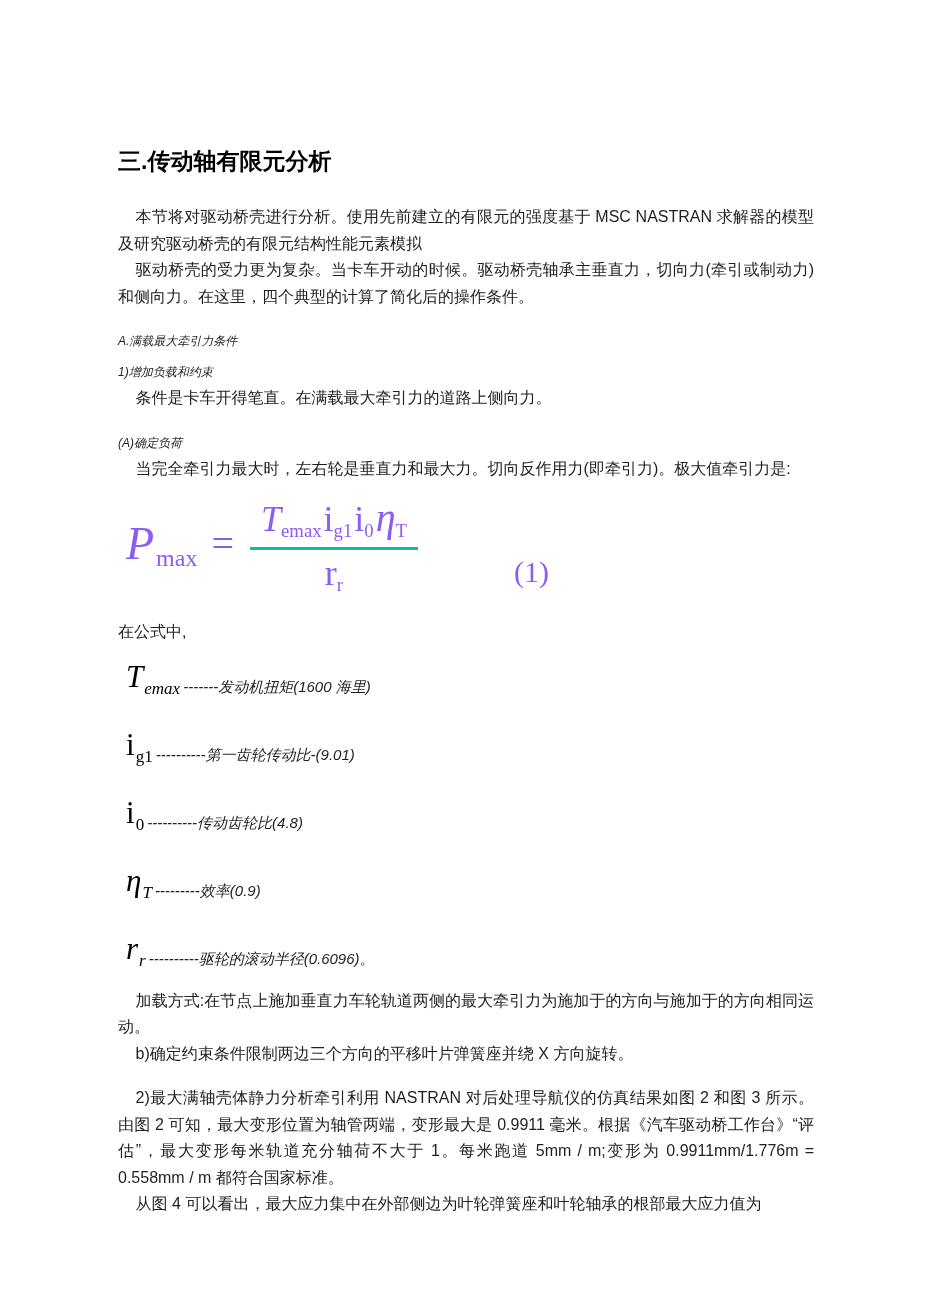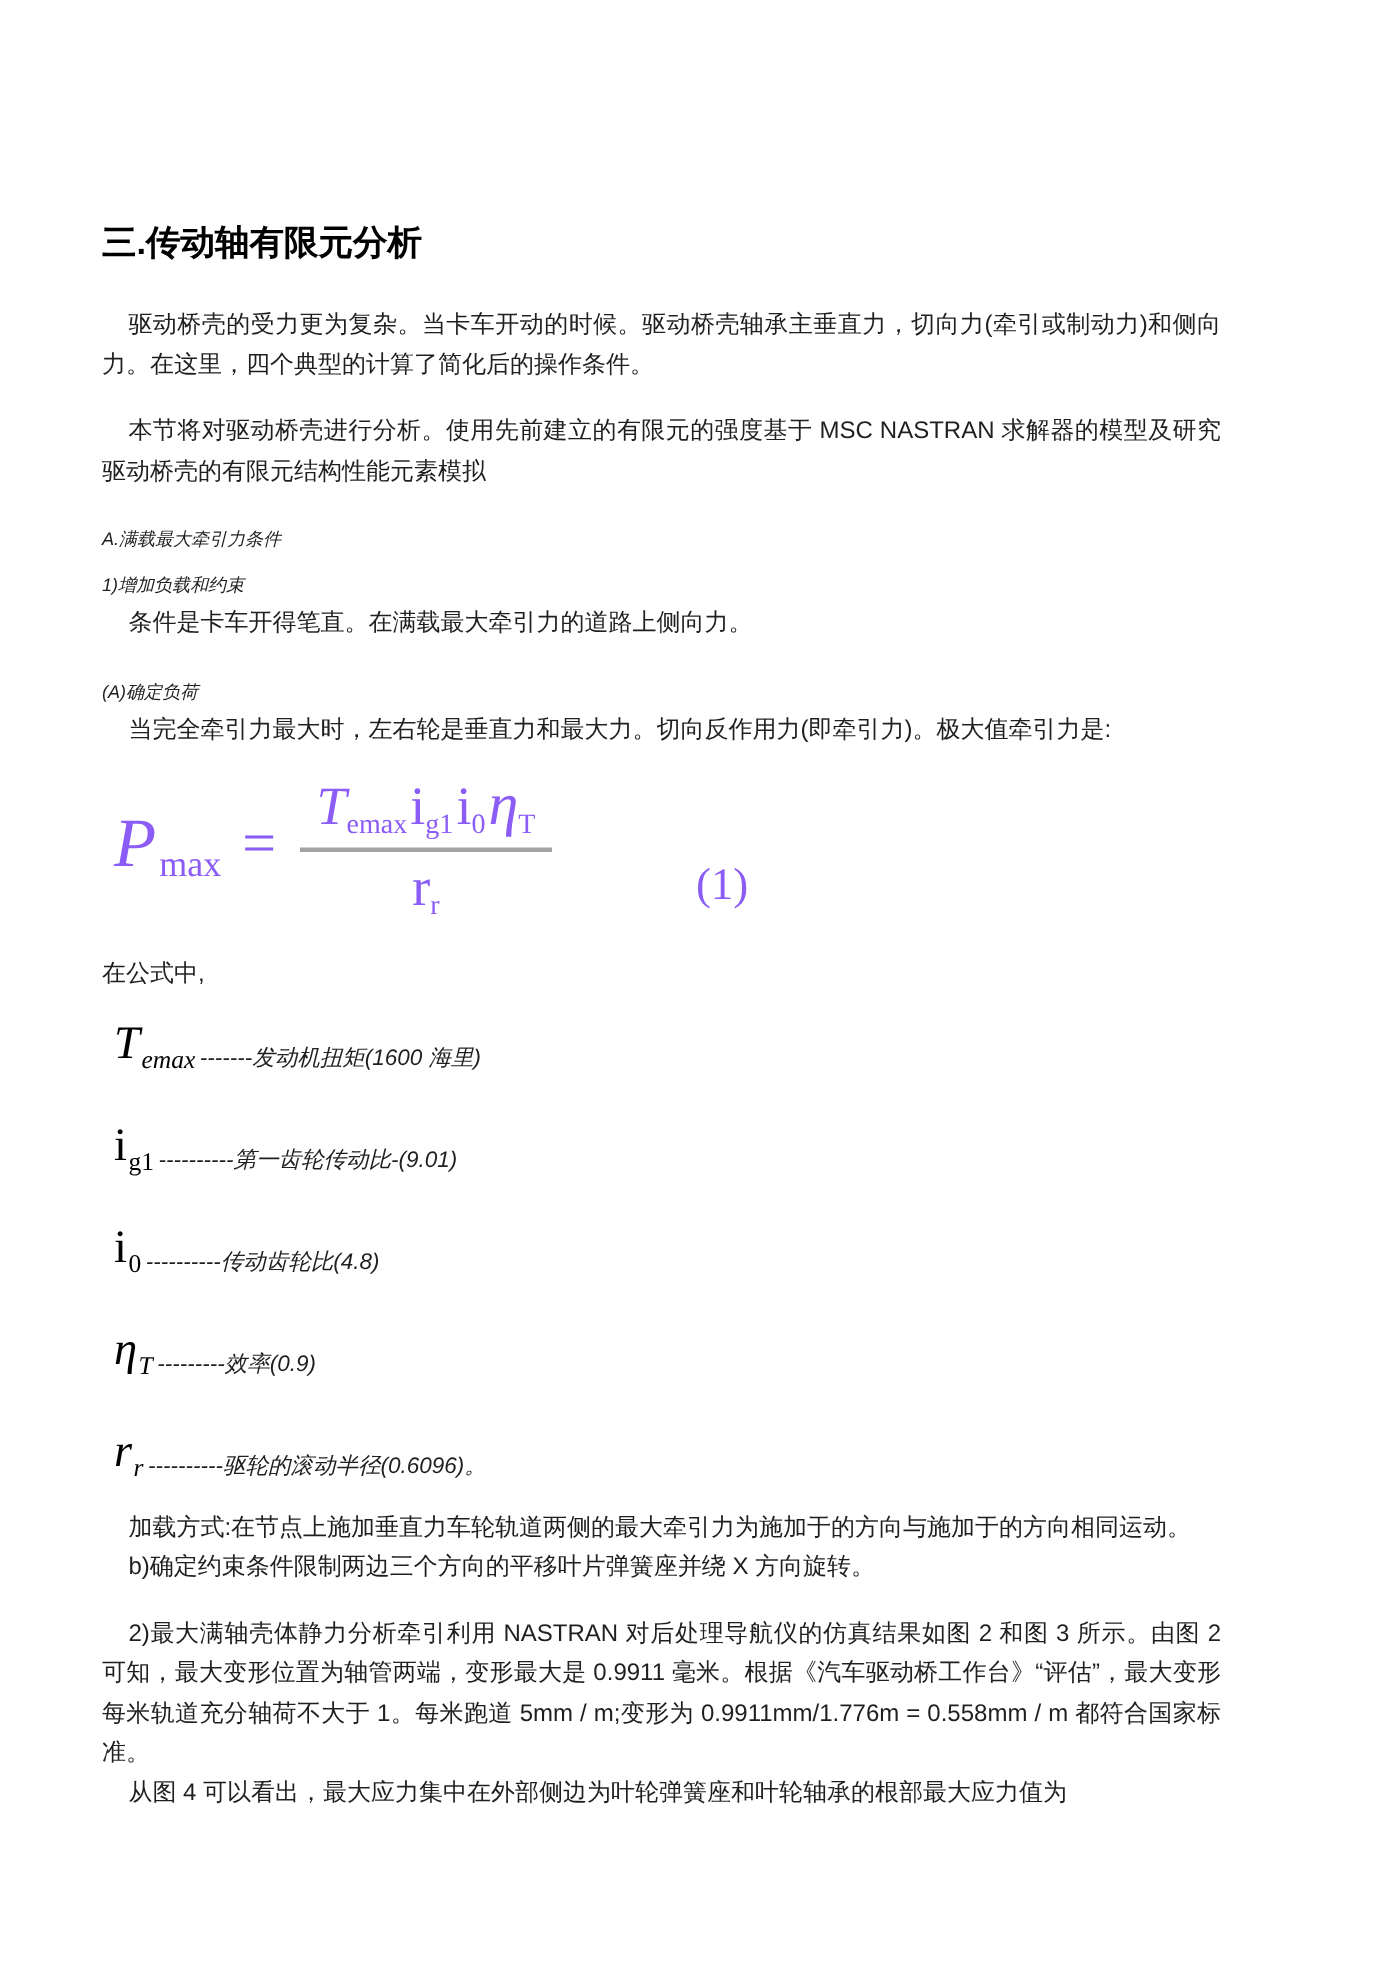--- a/index.html
+++ b/index.html
@@ -2,21 +2,21 @@
 <html><head>
 <meta charset="utf-8">
 <style>
   html, body { margin: 0; padding: 0; background: #ffffff; }
   .page {
     position: relative;
     width: 926px;
     height: 1309px;
     background: #ffffff;
     box-sizing: border-box;
-    padding: 146px 112px 0 68px;
+    padding: 146px 112px 0 118px;
     font-family: "Liberation Sans", sans-serif;
     color: #1a1a1a;
     overflow: hidden;
   }
   .title {
     font-size: 23px;
     font-weight: 700;
     margin: 0 0 28px 0;
     line-height: 30px;
     color: #000;
@@ -59,21 +59,21 @@
   }
   .f-eq { font-size: 40px; margin: 0 16px 0 14px; line-height: 1; }
   .f-frac {
     display: inline-flex;
     flex-direction: column;
     align-items: center;
   }
   .f-num {
     font-size: 36px;
     line-height: 1.15;
-    border-bottom: 3px solid #a3a3a3;
+    border-bottom: 3px solid #14b8a6;
     padding: 0 10px 6px 10px;
     white-space: nowrap;
   }
   .f-den { font-size: 36px; line-height: 1.1; padding-top: 4px; }
   .term { margin: 0 1px; }
   .tb { font-family: "Liberation Serif", serif; }
   .t-it { font-style: italic; }
   .t-eta { font-style: italic; font-size: 40px; }
   .ts {
     font-size: 52%;
@@ -121,22 +121,22 @@
     font-style: italic;
   }
 </style>
 </head>
 <body>
 
 <div class="page">
 
   <h1 class="title">三.传动轴有限元分析</h1>
 
+  <p class="indent1">本节将对驱动桥壳进行分析。使用先前建立的有限元的强度基于 MSC NASTRAN 求解器的模型及研究驱动桥壳的有限元结构性能元素模拟</p>
   <p class="indent1 gap-after">驱动桥壳的受力更为复杂。当卡车开动的时候。驱动桥壳轴承主垂直力，切向力(牵引或制动力)和侧向力。在这里，四个典型的计算了简化后的操作条件。</p>
-  <p class="indent1">本节将对驱动桥壳进行分析。使用先前建立的有限元的强度基于 MSC NASTRAN 求解器的模型及研究驱动桥壳的有限元结构性能元素模拟</p>
 
   <p class="ital-head head-block">A.满载最大牵引力条件</p>
   <p class="ital-head head-gap">1)增加负载和约束</p>
   <p class="indent1 gap-after">条件是卡车开得笔直。在满载最大牵引力的道路上侧向力。</p>
 
   <p class="ital-head">(A)确定负荷</p>
   <p class="indent1">当完全牵引力最大时，左右轮是垂直力和最大力。切向反作用力(即牵引力)。极大值牵引力是:</p>
 
   <div class="formula">
     <span class="f-lhs"><span class="t-it">P</span><span class="f-lhs-sub">max</span></span>

